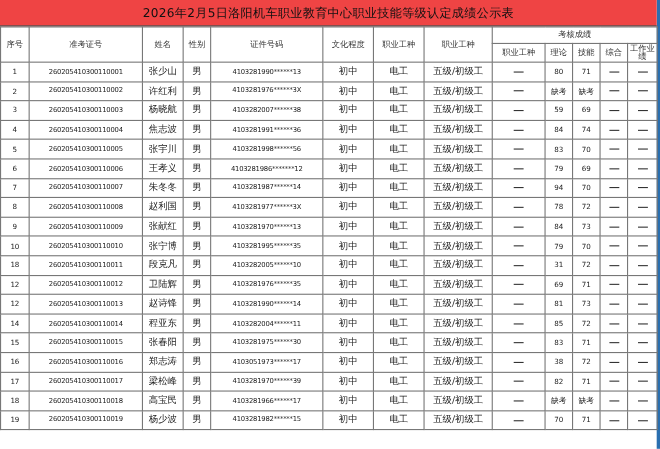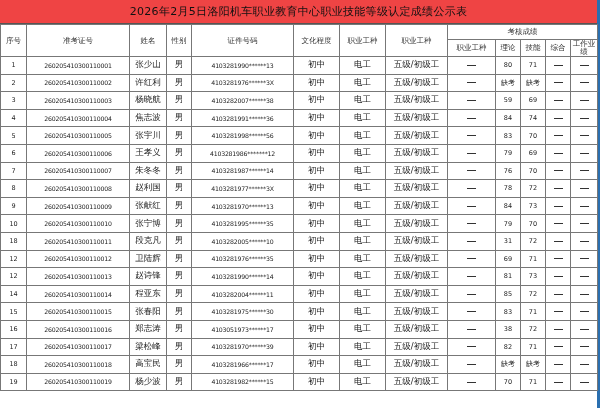--- a/index.html
+++ b/index.html
@@ -168,21 +168,21 @@
         <tr>
           <td class="num">7</td>
           <td class="id">260205410300110007</td>
           <td class="zh">朱冬冬</td>
           <td class="zh">男</td>
           <td class="id">4103281987******14</td>
           <td class="zh">初中</td>
           <td class="zh">电工</td>
           <td class="zh">五级/初级工</td>
           <td class="dashcell"><span class="dash"></span></td>
-          <td class="score">76</td>
+          <td class="score">94</td>
           <td class="score">70</td>
           <td class="dashcell"><span class="dash"></span></td>
           <td class="dashcell"><span class="dash"></span></td>
         </tr>
         <tr>
           <td class="num">8</td>
           <td class="id">260205410300110008</td>
           <td class="zh">赵利国</td>
           <td class="zh">男</td>
           <td class="id">4103281977******3X</td>

